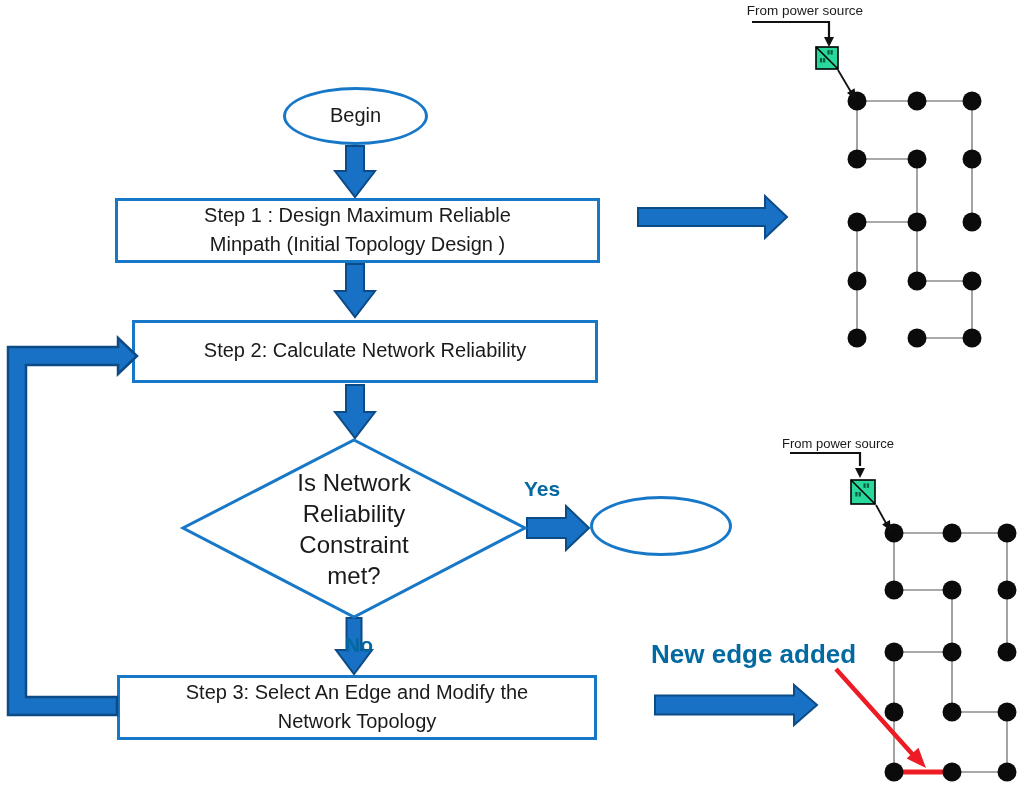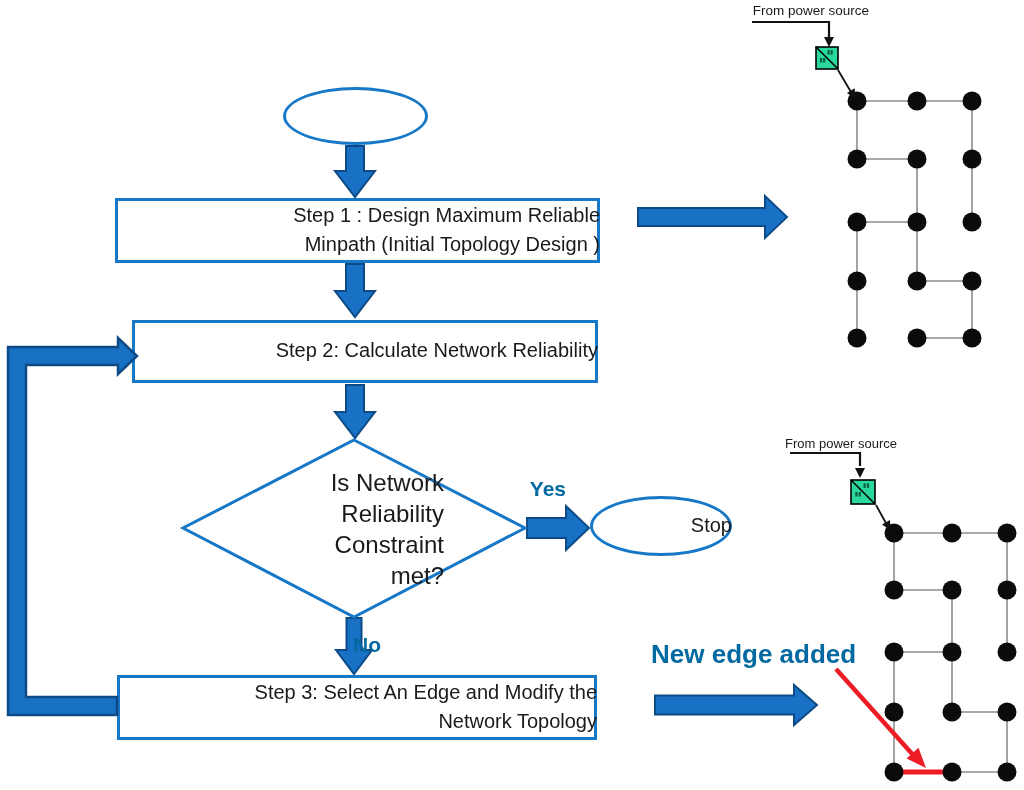--- a/index.html
+++ b/index.html
@@ -3,21 +3,21 @@
 <meta charset="utf-8">
 <style>
   html,body{margin:0;padding:0;background:#fff;}
   #canvas{
     position:relative;width:1024px;height:790px;background:#ffffff;overflow:hidden;
     font-family:"Liberation Sans",sans-serif;
   }
   .shape{position:absolute;background:#fff;border:3px solid #1878C8;box-sizing:border-box;z-index:1;}
   .ellipse{border-radius:50%;}
   .lbl{position:absolute;color:#1A1A1A;z-index:4;white-space:pre-line;}
-  .center{text-align:right;}
+  .center{text-align:center;}
   .red{color:#0369a1;}
   #diagram-svg{position:absolute;left:0;top:0;z-index:3;pointer-events:none;}
   .boxtext{font-size:20px;line-height:29px;}
 </style>
 </head>
 <body>
 
 <div id="canvas">
 
   <div class="shape ellipse" style="left:283px;top:87px;width:145px;height:58px;"></div>
@@ -112,30 +112,30 @@
       <rect x="863.48" y="483.36" width="2.2" height="4.5" fill="#065f41"></rect>
       <rect x="866.84" y="483.36" width="2.2" height="4.5" fill="#065f41"></rect>
       <rect x="855.32" y="492" width="2.2" height="4.5" fill="#065f41"></rect>
       <rect x="858.68" y="492" width="2.2" height="4.5" fill="#065f41"></rect>
       <line x1="876" y1="505" x2="887" y2="525" stroke="#111111" stroke-width="1.8"></line>
       <polygon points="891,531 882.1049403278855,524.5868951802171 889.900610602323,520.089393098811" fill="#111111"></polygon>
       <line x1="836" y1="669" x2="914" y2="756" stroke="#ED1C24" stroke-width="4.5"></line>
       <polygon points="926,768 906.6270235329063,758.5825808840516 918.4660647072413,747.8198161801106" fill="#ED1C24"></polygon>
     </svg>
 
+  <div class="lbl center" style="left:283px;top:87px;width:145px;height:58px;line-height:56px;font-size:20px;">Begin</div>
   <div class="lbl center boxtext" style="left:115px;top:201px;width:485px;border-radius:6px;">Step 1 : Design Maximum Reliable
 Minpath (Initial Topology Design )</div>
   <div class="lbl center" style="left:132px;top:320px;width:466px;height:63px;line-height:60px;font-size:20px;">Step 2: Calculate Network Reliability</div>
   <div class="lbl center" style="left:264px;top:467px;width:180px;font-size:24px;line-height:31px;">Is Network
 Reliability
 Constraint
 met?</div>
   <div class="lbl center red" style="left:518px;top:477px;width:48px;font-size:21px;font-weight:600;">Yes</div>
   <div class="lbl center red" style="left:337px;top:633px;width:44px;font-size:21px;font-weight:600;">No</div>
-  <div class="lbl center" style="left:590px;top:496px;width:142px;height:60px;line-height:58px;font-size:20px;">Stop</div>
   <div class="lbl center boxtext" style="left:117px;top:678px;width:480px;">Step 3: Select An Edge and Modify the
 Network Topology</div>
 
   <div class="lbl red" style="left:651px;top:639px;width:230px;font-size:26px;font-weight:700;">New edge added</div>
 
   <div class="lbl center" style="left:741px;top:3px;width:128px;font-size:13.5px;">From power source</div>
   <div class="lbl center" style="left:779px;top:436px;width:118px;font-size:13px;">From power source</div>
 </div>
 
 </body></html>

